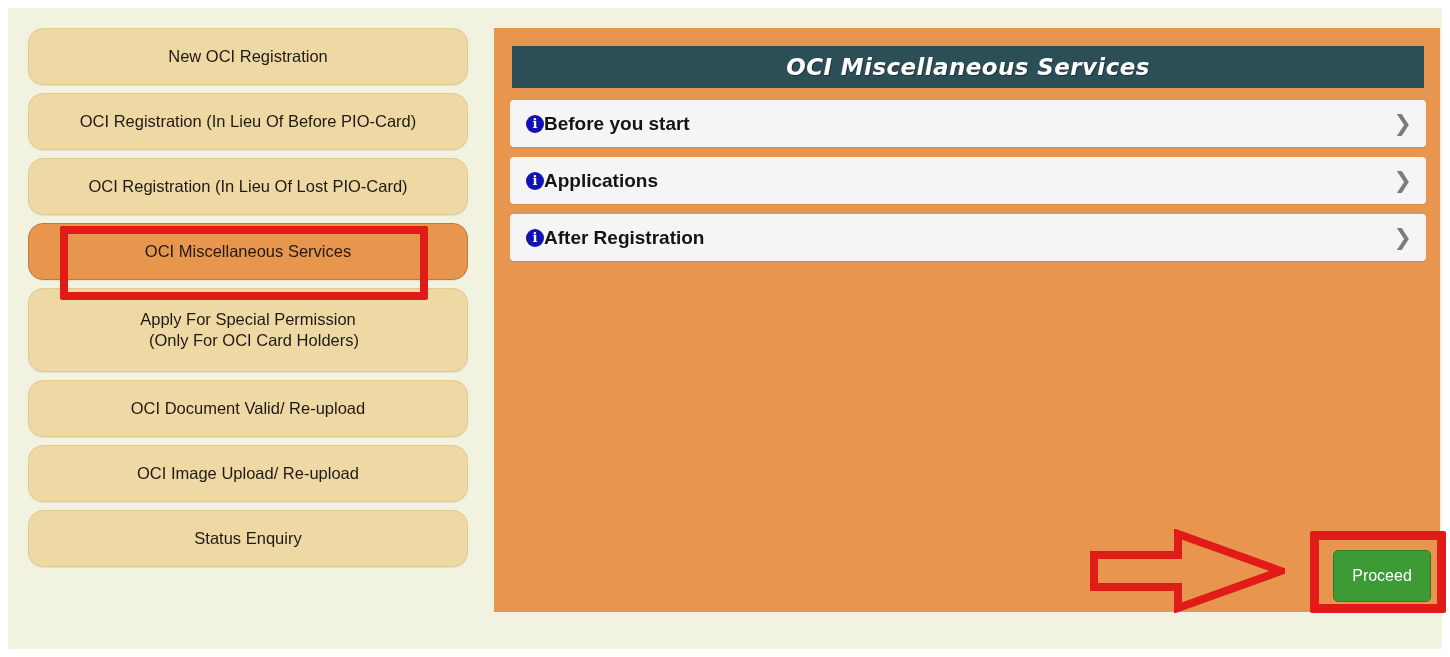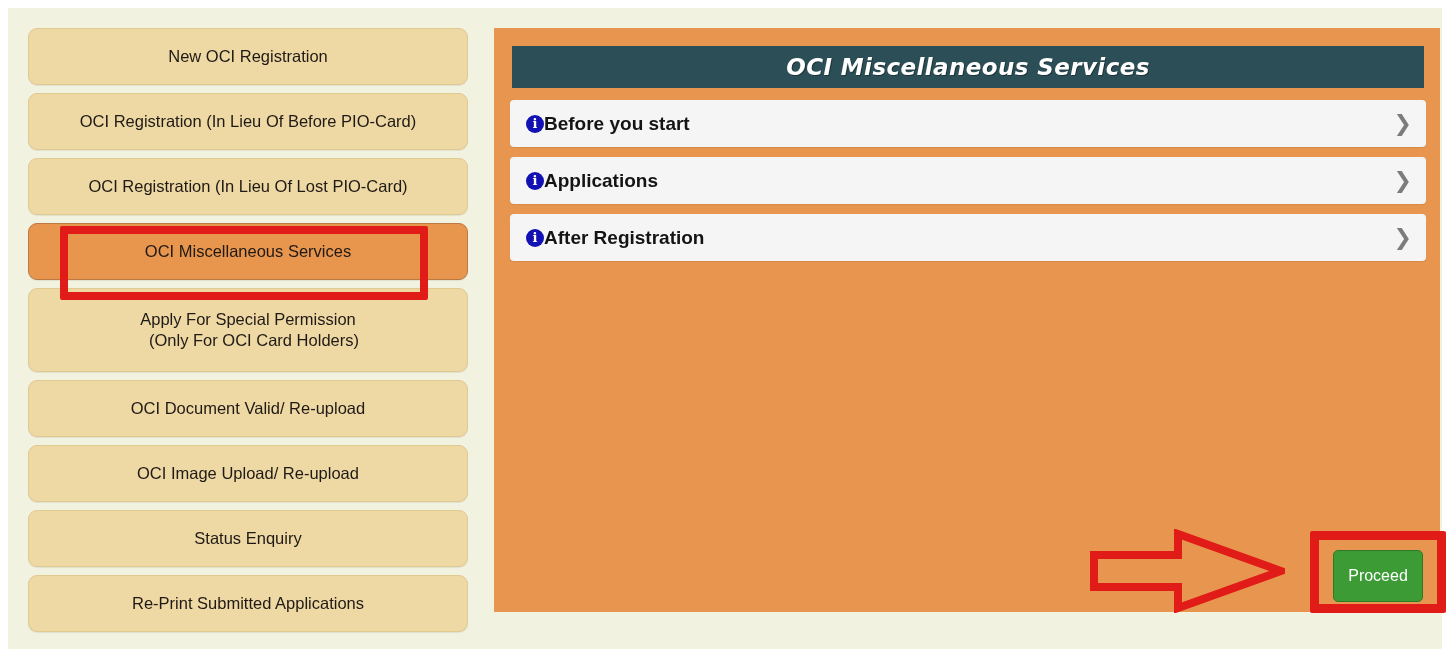--- a/index.html
+++ b/index.html
@@ -38,21 +38,21 @@
     top: 20px;
     width: 440px;
     height: 608px;
     box-sizing: border-box;
   }
   .side-btn {
     position: relative;
     width: 440px;
     background: #eed8a4;
     border: 1px solid #e2c98f;
-    border-radius: 9px;
+    border-radius: 15px;
     color: #1f1a15;
     font-size: 16.5px;
     font-family: "Liberation Sans", sans-serif;
     text-align: center;
     line-height: 1.25;
     display: flex;
     align-items: center;
     justify-content: center;
     box-sizing: border-box;
     margin-bottom: 8px;
@@ -162,21 +162,21 @@
     font-weight: bold;
     line-height: 1;
     font-family: "DejaVu Sans", sans-serif;
   }
 
   
   #proceed-btn {
     position: absolute;
     left: 1325px;
     top: 542px;
-    width: 90px;
+    width: 98px;
     height: 52px;
     background: #3c9b35;
     border: 1px solid #2f7a2a;
     border-radius: 5px;
     color: #ffffff;
     font-size: 16px;
     font-family: "Liberation Sans", sans-serif;
     display: flex;
     align-items: center;
     justify-content: center;
@@ -242,23 +242,20 @@
       </div>
 
       <div class="side-btn h1">
         <span class="lbl">OCI Image Upload/ Re-upload</span>
       </div>
 
       <div class="side-btn h1">
         <span class="lbl">Status Enquiry</span>
       </div>
 
-      <div class="side-btn h1">
-        <span class="lbl">Re-Print Submitted Applications</span>
-      </div>
 
     </div>
 
     <div id="sidebar-highlight"></div>
 
     <div id="main-panel">
 
       <div id="panel-header">OCI Miscellaneous Services</div>
 
       <div id="accordion">

